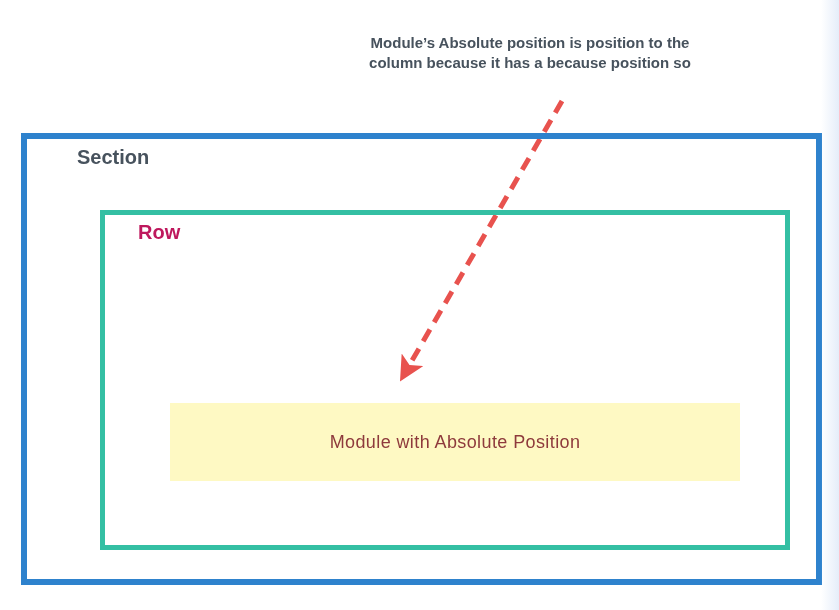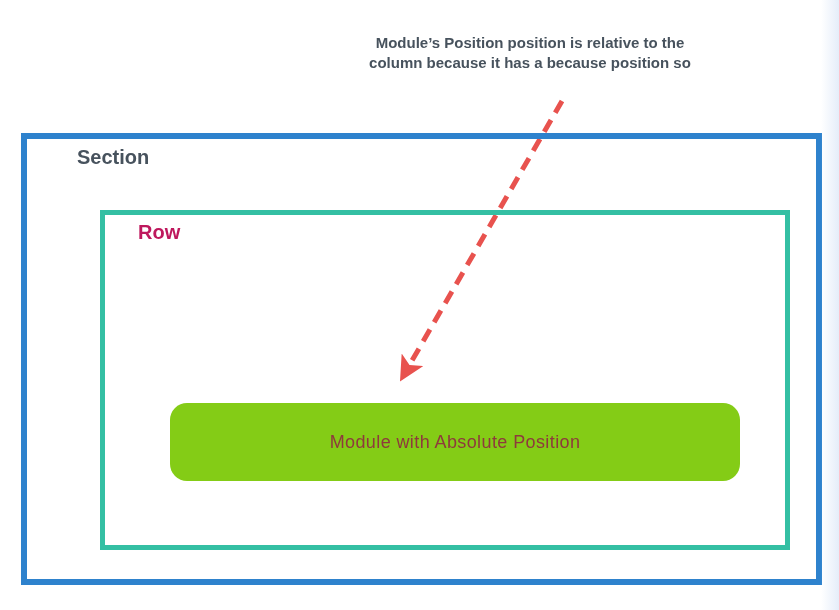--- a/index.html
+++ b/index.html
@@ -90,21 +90,21 @@
     font-weight: normal;
     letter-spacing: 0.4px;
   }
 </style>
 </head>
 <body>
 
 <div class="canvas">
 
   <div class="annotation" style="color: rgb(71, 82, 93);">
-    <div>Module’s Position position is relative to the</div>
+    <div>Module’s Absolute position is position to the</div>
     <div>column because it has a because position so</div>
   </div>
 
   <svg class="arrow-svg" width="839" height="610" viewBox="0 0 839 610">
     <defs>
       <marker id="ah" markerWidth="5" markerHeight="5" refX="2.6" refY="2.5" orient="auto" markerUnits="strokeWidth">
         <path d="M0,0 L5,2.5 L0,5 L1.2,2.5 Z" fill="#e8524e"></path>
       </marker>
     </defs>
     <line x1="562" y1="101" x2="406" y2="371" stroke-width="5" stroke-dasharray="13.5 8.5" marker-end="url(#ah)" stroke="#e8524e"></line>
@@ -112,19 +112,19 @@
 
   <div class="box section-box" style="border-color: rgb(46, 130, 205);">
     <div class="box-label" style="color: rgb(71, 82, 93);">Section</div>
   </div>
 
   <div class="box row-box" style="border-color: rgb(52, 191, 163);">
     <div class="box-label" style="color: #be185d;">Row</div>
   </div>
 
 
-  <div class="box module-box" style="background-color: #84cc16; border-radius: 17px;">
+  <div class="box module-box" style="background-color: #fef9c3;">
     <span class="module-label" style="color: rgb(142, 58, 60);">Module with Absolute Position</span>
   </div>
 
   <div class="edge-gradient"></div>
 
 </div>
 
 </body></html>

